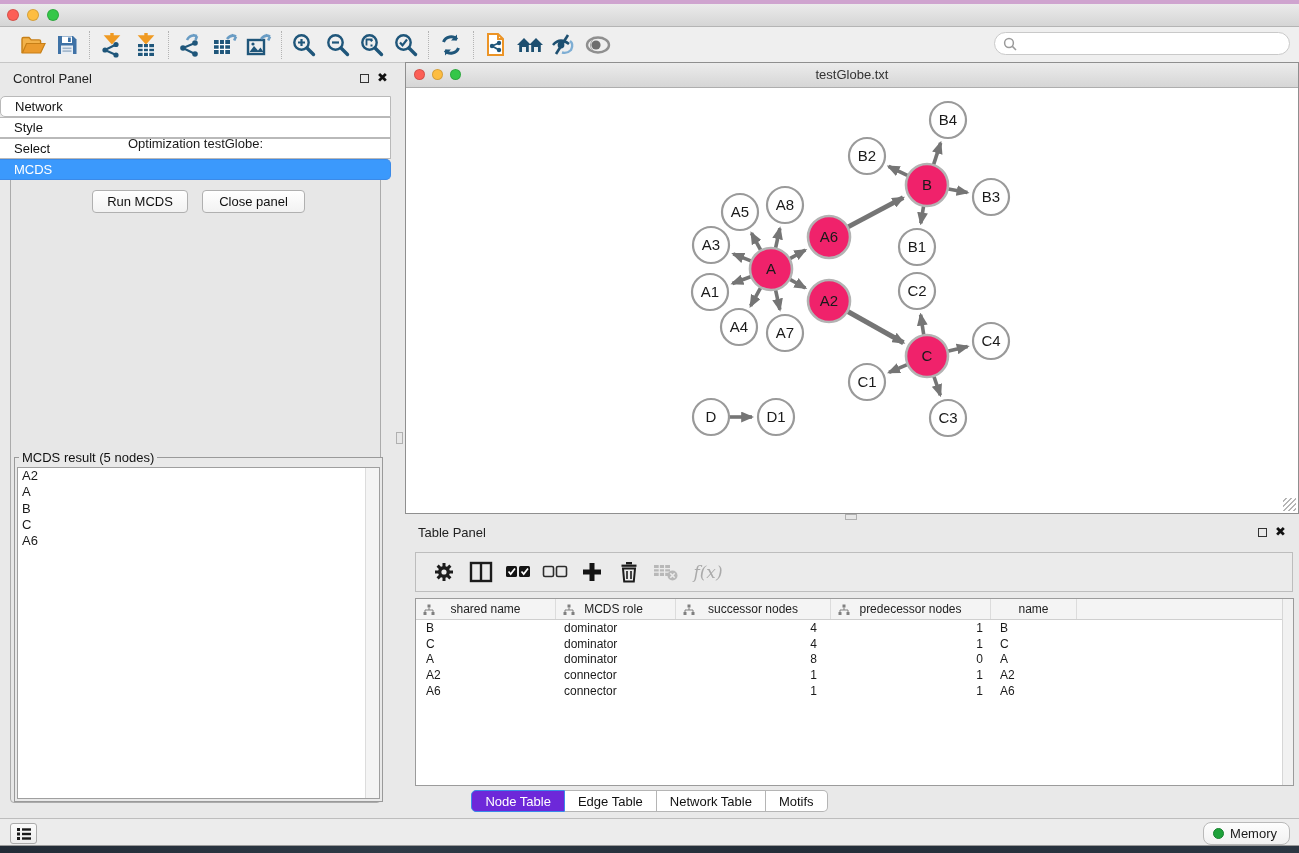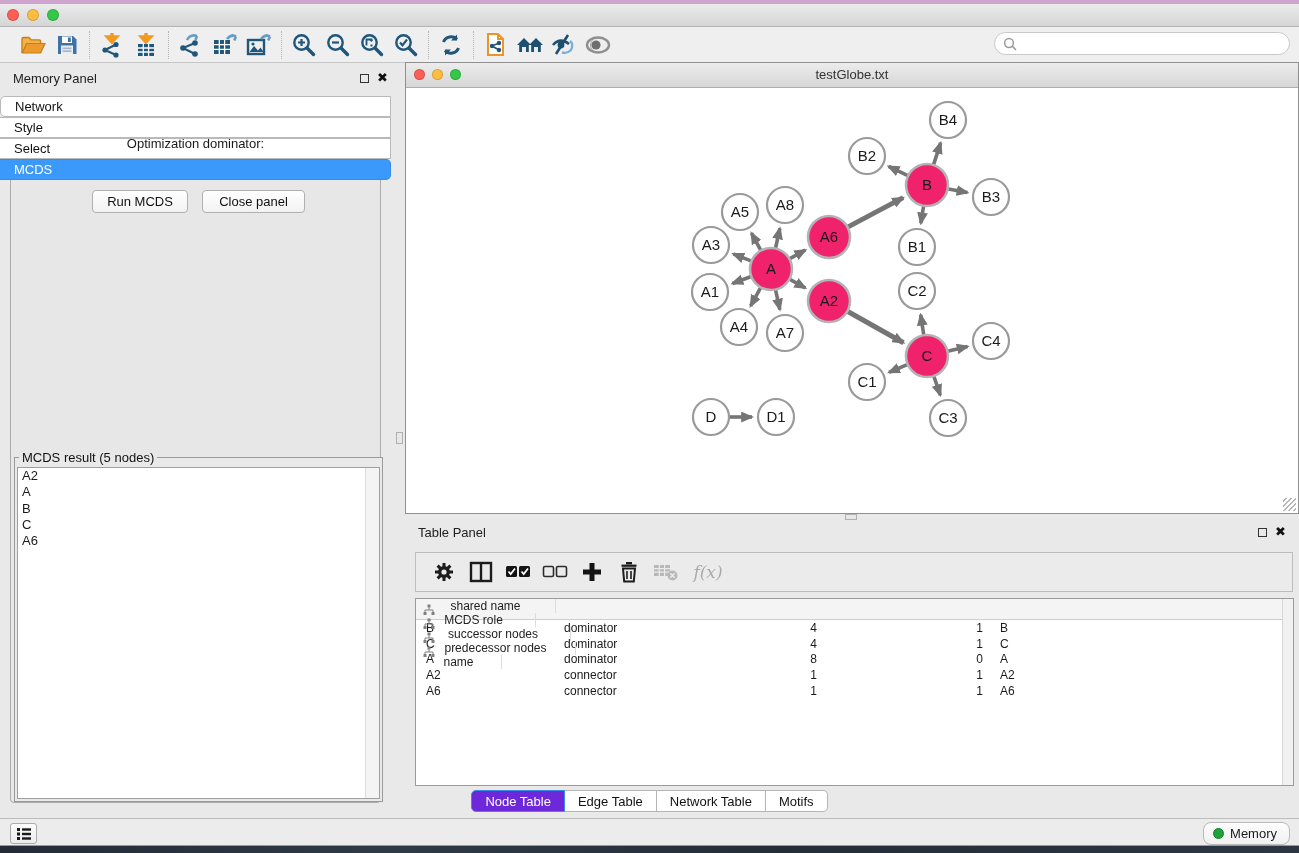--- a/index.html
+++ b/index.html
@@ -73,21 +73,21 @@
   .nub { position:absolute; background:#e7e7e7; border:1px solid #b0b0b0; }
   
   .tbl-title { position:absolute; left:418px; top:525px; font-size:13px; color:#222; }
   .tbl-toolbar { position:absolute; left:415px; top:552px; width:878px; height:40px;
     background:#ebebeb; border:1px solid #bdbdbd; display:flex; align-items:center; padding-left:9px; }
   .tbl-toolbar .tb-btn { width:37px; }
   .fx { font-family:"DejaVu Serif",serif; font-style:italic; font-size:17px; color:#aaa; }
   .datatable { position:absolute; left:415px; top:598px; width:879px; height:188px;
     background:#fff; border:1px solid #9b9b9b; overflow:hidden; }
   .dt-scroll { position:absolute; right:0; top:0; width:11px; height:100%; background:#f1f1f1; border-left:1px solid #d6d6d6; }
-  .dt-header { display:flex; height:21px; background:#f4f4f4; border-bottom:1px solid #cfcfcf;flex-direction:column; }
+  .dt-header { display:flex; height:21px; background:#f4f4f4; border-bottom:1px solid #cfcfcf; }
   .dt-header .hcell { position:relative; display:flex; align-items:center; justify-content:center;
     font-size:12px; color:#222; border-right:1px solid #dcdcdc; cursor:pointer; }
   .dt-header .hcell svg { position:absolute; left:7px; top:5px; }
   .dt-row { display:flex; height:15.8px; align-items:center; }
   .dt-row .cell { font-size:12px; overflow:hidden; white-space:nowrap; }
   .c0{width:140px; padding-left:10px;} .c1{width:120px; padding-left:8px;}
   .c2{width:155px; text-align:right; padding-right:14px;}
   .c3{width:160px; text-align:right; padding-right:8px;}
   .c4{width:86px; padding-left:9px;} .cf{flex:1;}
   .tbl-tabs { position:absolute; left:0; width:100%; top:790px; display:flex; justify-content:center; }
@@ -257,33 +257,33 @@
     </div>
     <div class="search-wrap">
       <svg width="14" height="14" viewBox="0 0 14 14">
         <circle cx="6" cy="6" r="4.4" fill="none" stroke="#9a9a9a" stroke-width="1.5"></circle>
         <path d="M9.4 9.4 L13 13" stroke="#9a9a9a" stroke-width="1.5"></path>
       </svg>
       <input type="text" value="" style="">
     </div>
   </div>
 
-  <div class="ctl-title">Memory Panel</div>
+  <div class="ctl-title">Control Panel</div>
   <div class="panel-icons" style="left:360px; top:73px;">
     <span class="float-box"></span>
     <span class="close-x">✖</span>
   </div>
   <div class="ctl-pane"></div>
   <div class="seg-tabs" style="width:391px;flex-direction:column;" id="ctl-tabs">
       <div class="tab">Network</div>
       <div class="tab">Style</div>
       <div class="tab">Select</div>
       <div class="tab active">MCDS</div>
     </div>
-  <div class="opt-label">Optimization dominator:</div>
+  <div class="opt-label">Optimization testGlobe:</div>
   <button class="btn" style="left:92px; top:190px; width:96px;">Run MCDS</button>
   <button class="btn" style="left:202px; top:190px; width:103px;">Close panel</button>
   <fieldset class="result">
     <legend>MCDS result (5 nodes)</legend>
     <div class="result-list" id="result-list">
       <div class="item">A2</div>
         <div class="item">A</div>
         <div class="item">B</div>
         <div class="item">C</div>
         <div class="item">A6</div>

